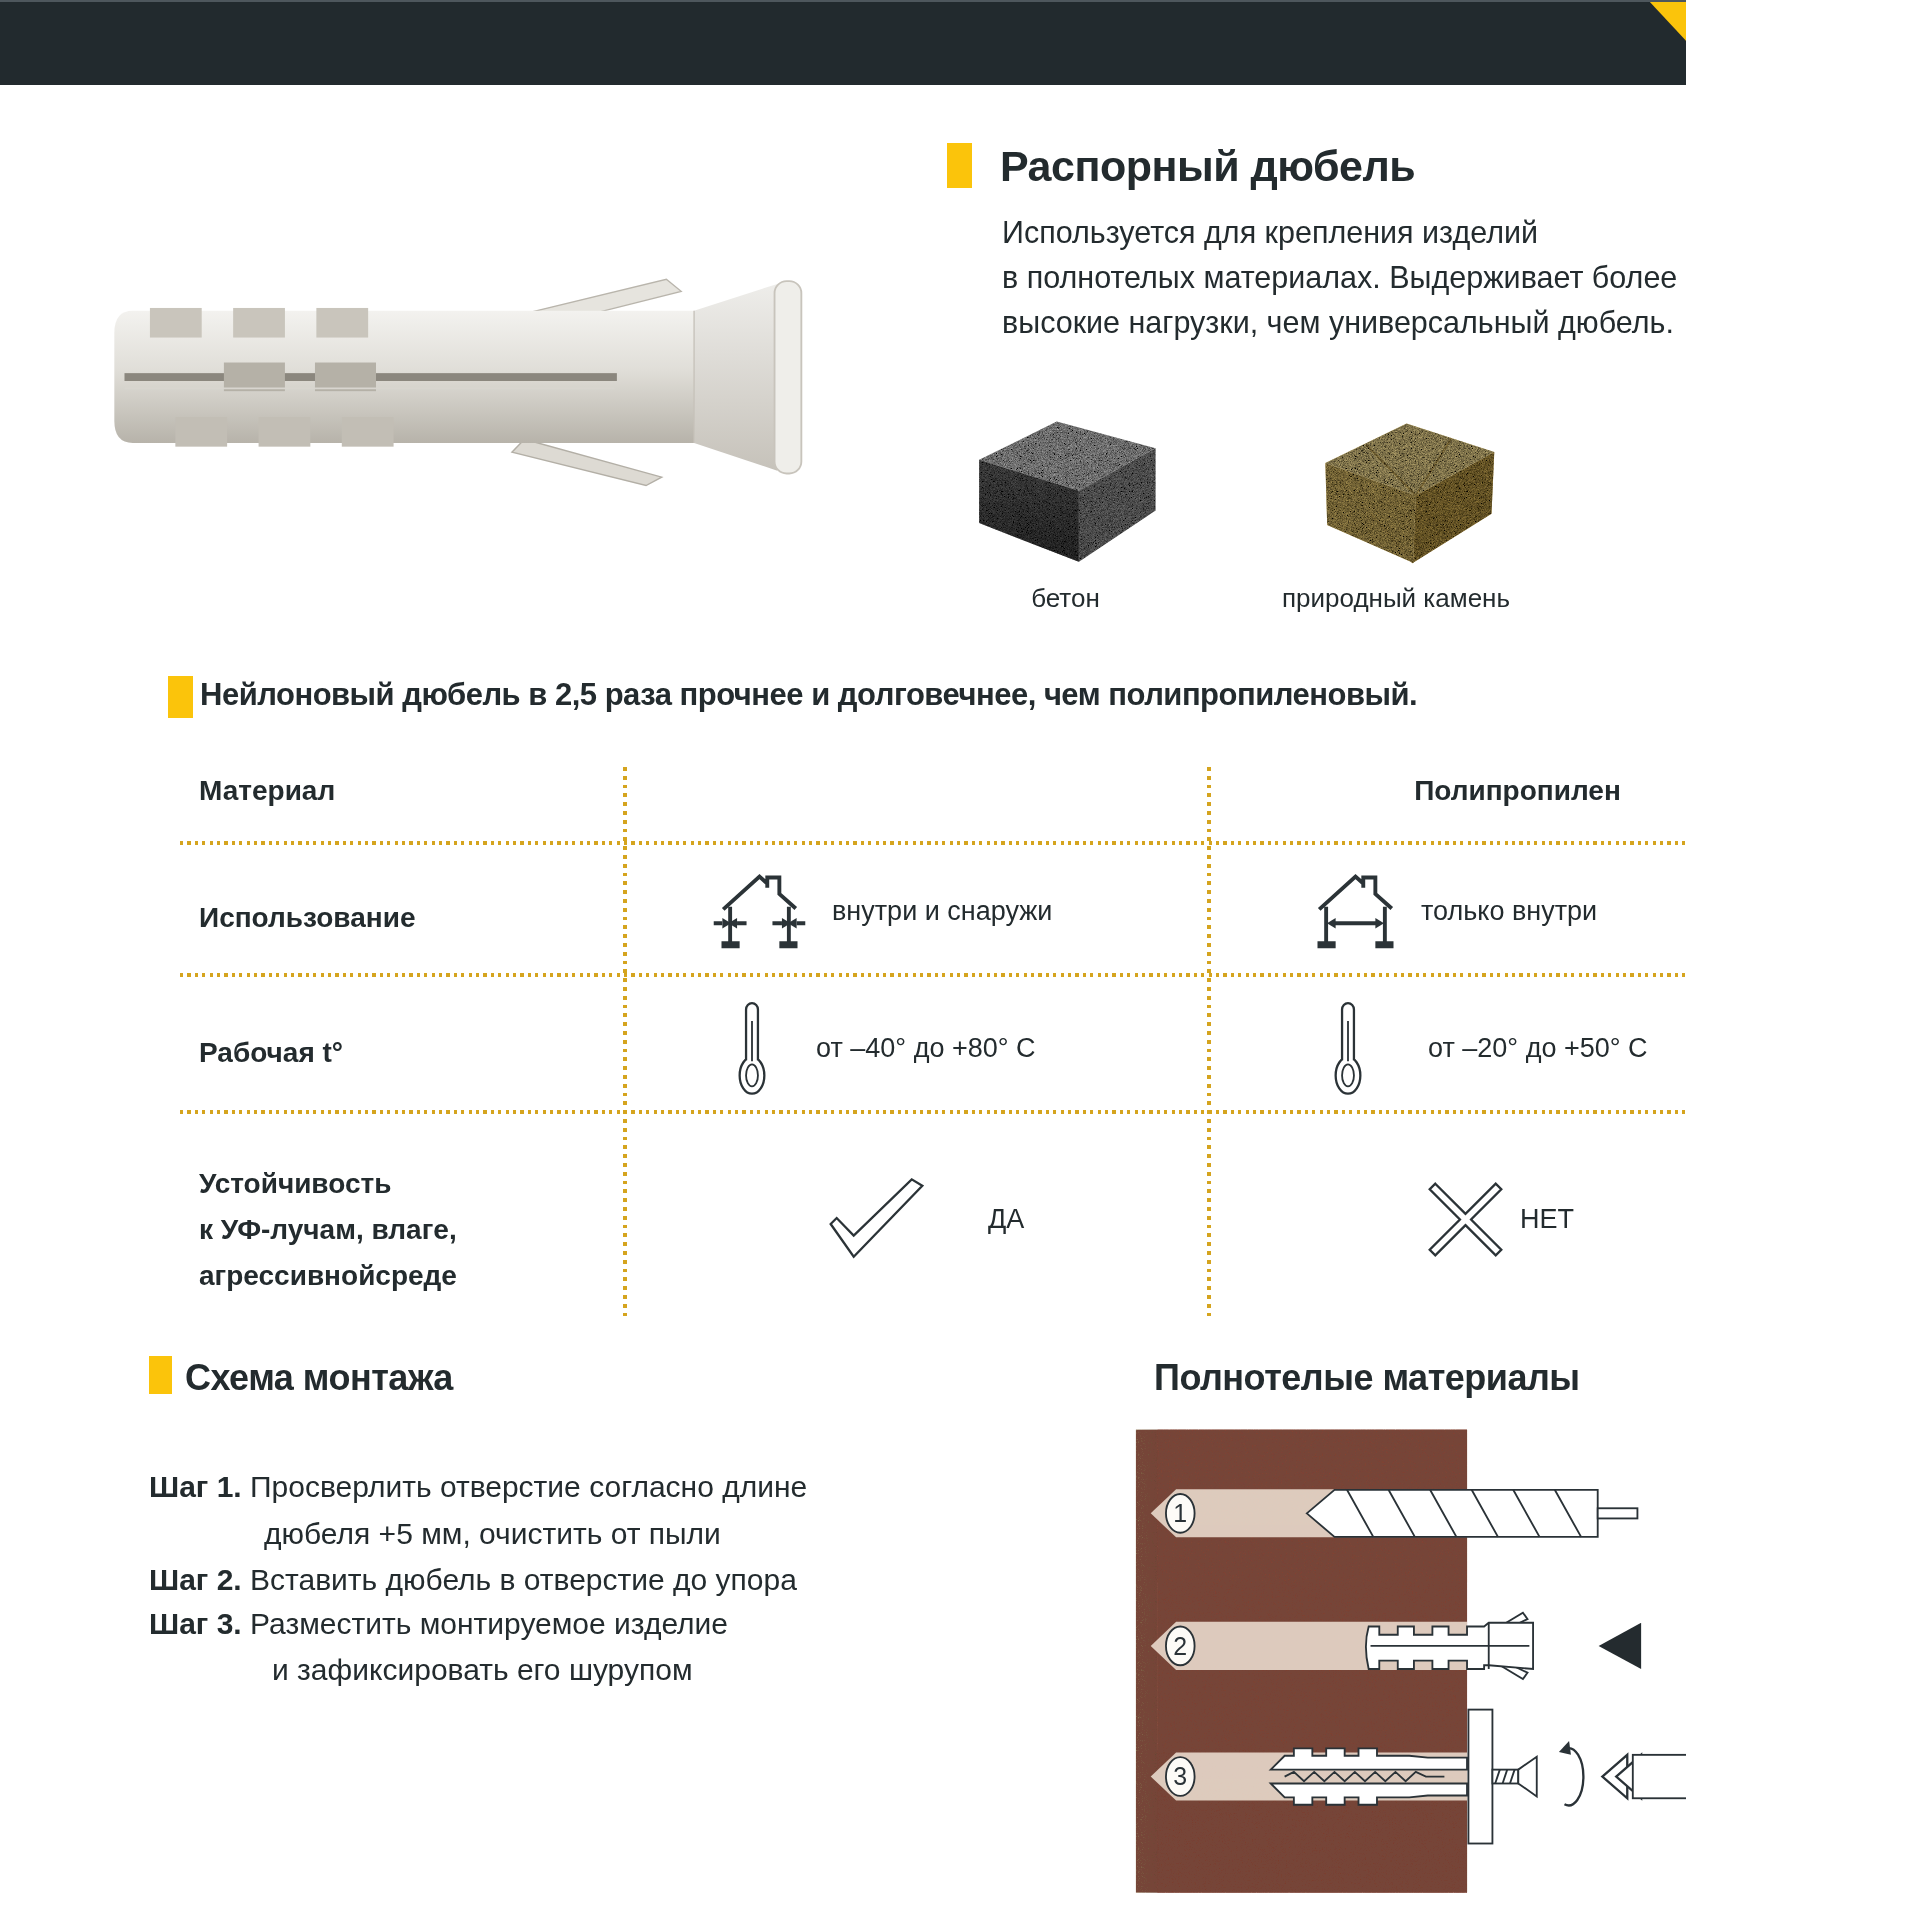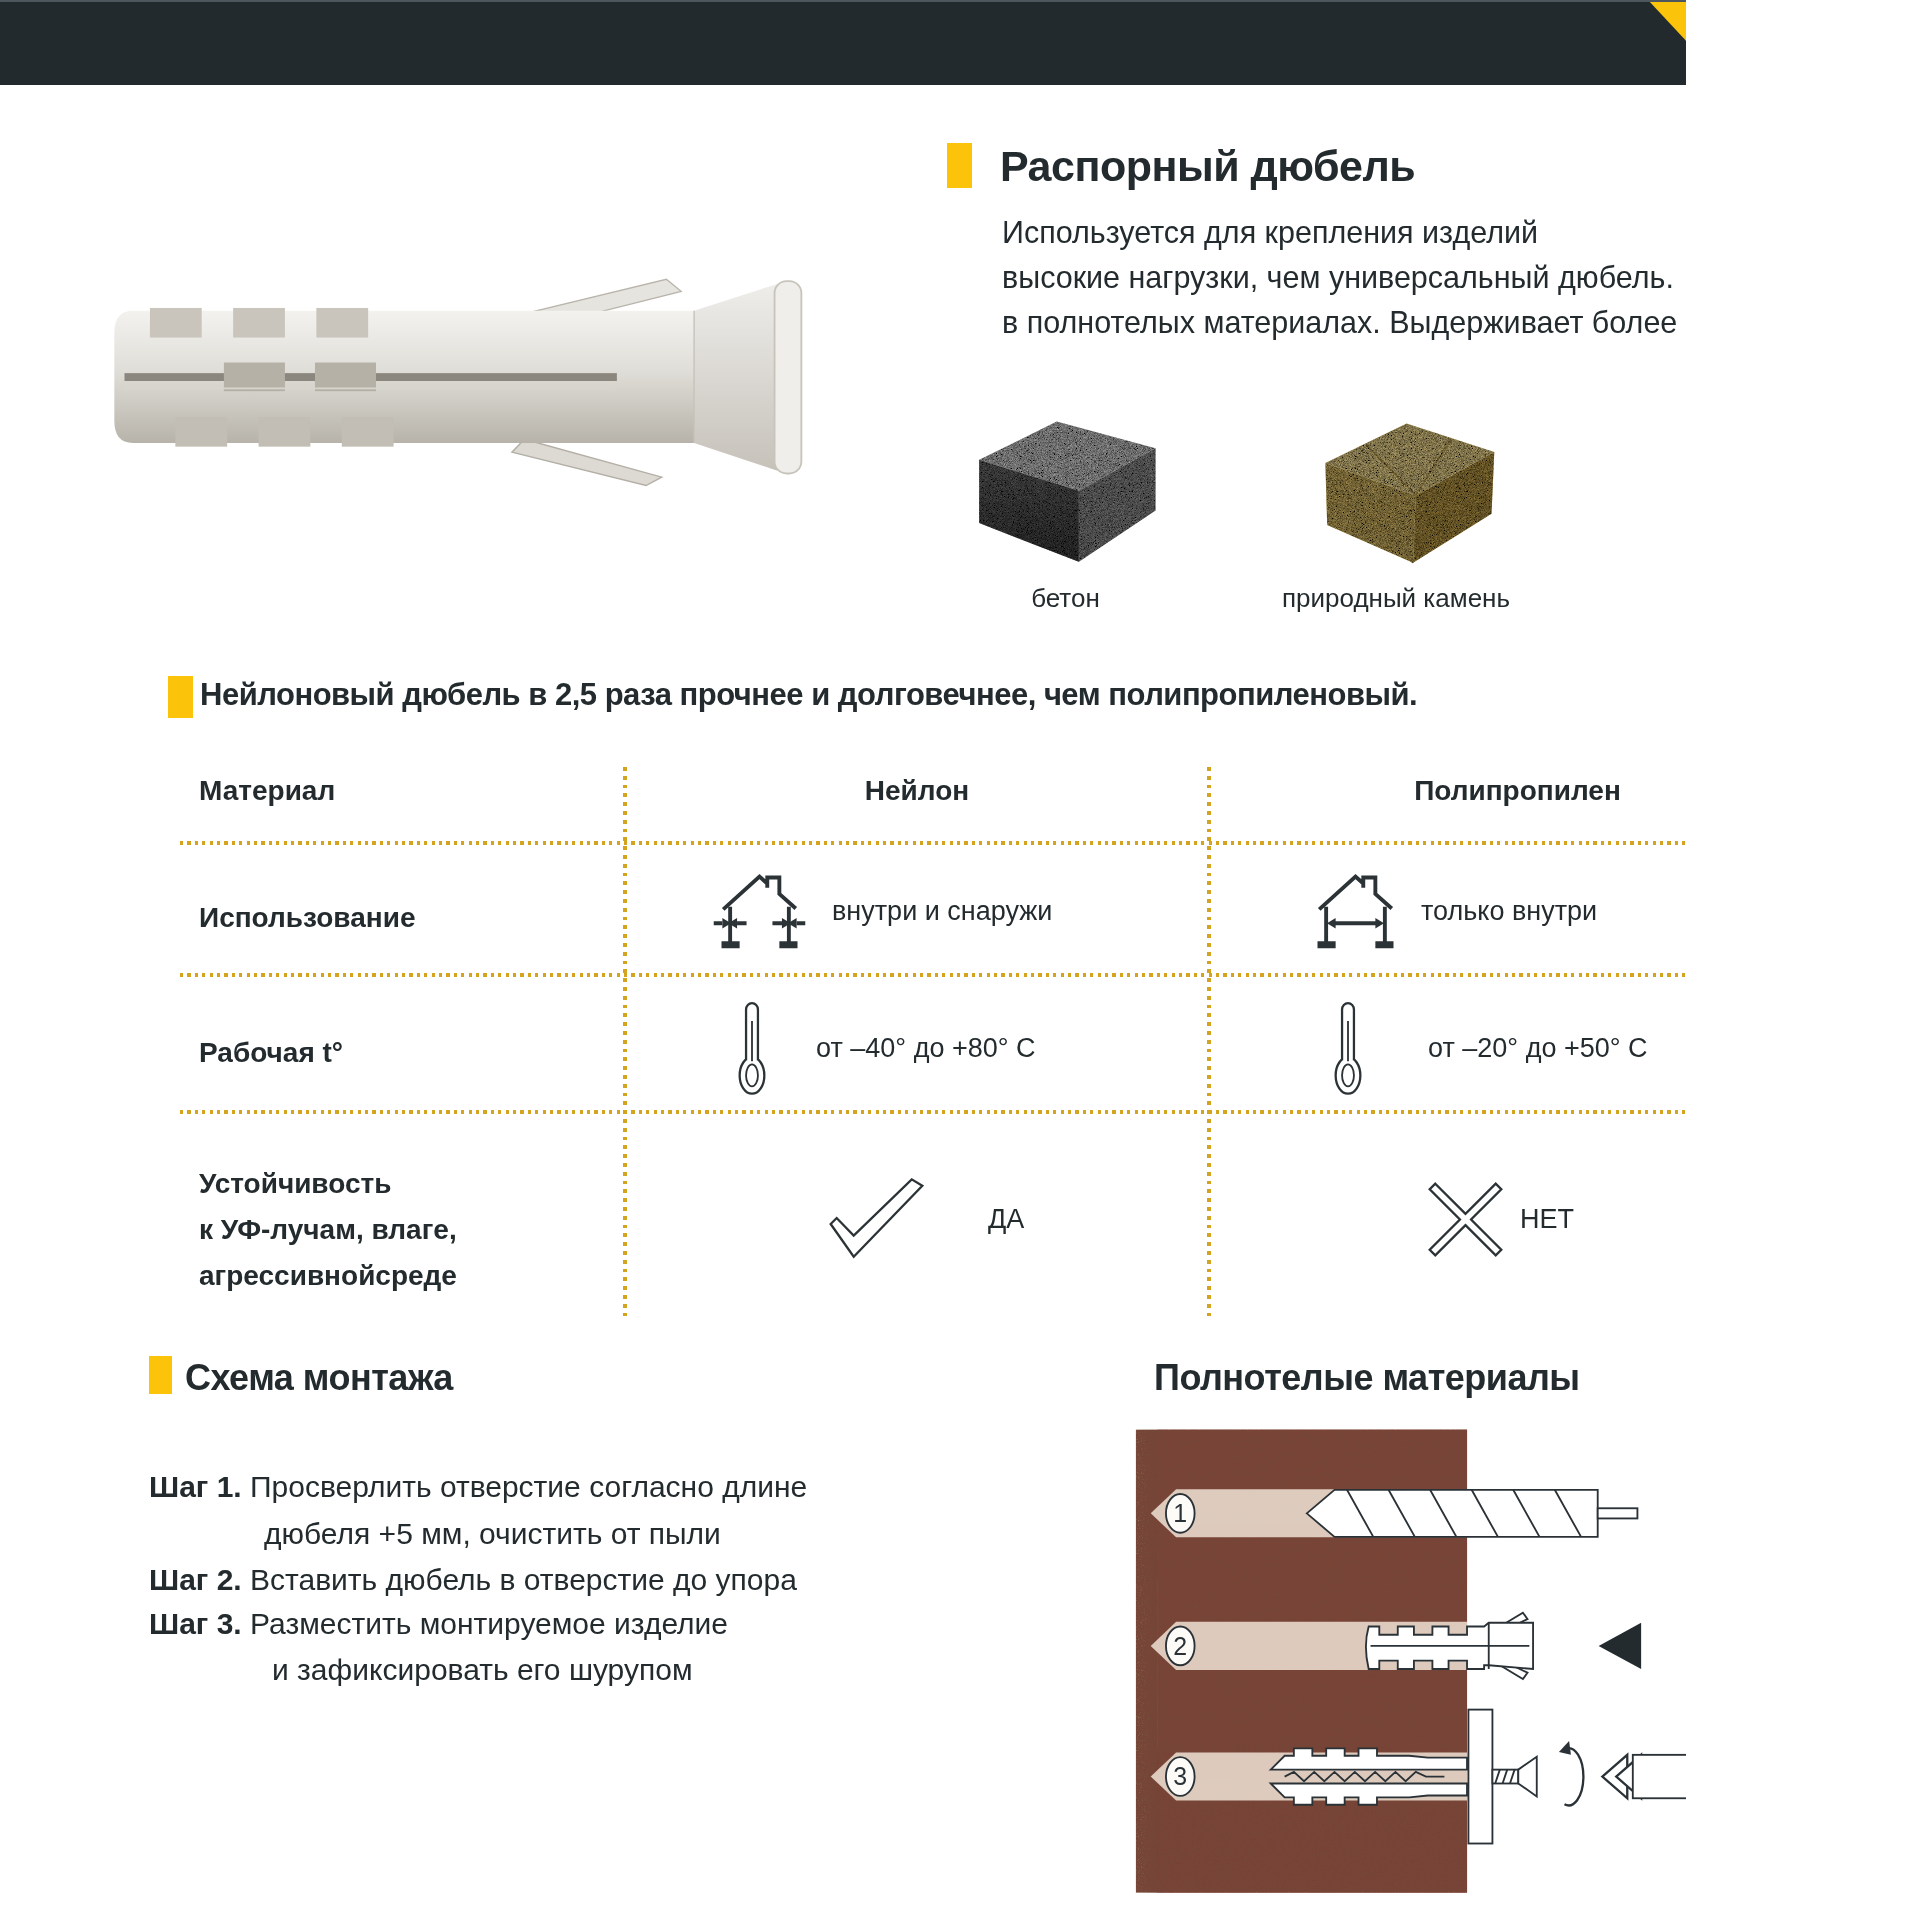--- a/index.html
+++ b/index.html
@@ -66,22 +66,22 @@
     <rect x="40" y="227" width="1065" height="17" fill="#8b877e"></rect>
     <rect x="255" y="204" width="132" height="62" fill="#b5b1a7"></rect>
     <rect x="452" y="204" width="132" height="62" fill="#b5b1a7"></rect>
     <line x1="40" y1="260" x2="1100" y2="260" stroke="#d8d5cf" stroke-width="4"></line>
   </svg>
 
   <div class="abs accent" style="left:947px;top:143px;width:24.5px;height:45px;"></div>
   <div class="abs h1 nowrap" style="left:1000px;top:142px;">Распорный дюбель</div>
   <div class="abs" style="left:1002px;top:210px;">
     <div class="para nowrap">Используется для крепления изделий</div>
+    <div class="para nowrap">в полнотелых материалах. Выдерживает более</div>
     <div class="para nowrap">высокие нагрузки, чем универсальный дюбель.</div>
-    <div class="para nowrap">в полнотелых материалах. Выдерживает более</div>
   </div>
 
   <svg class="abs" style="left:966px;top:416px;" width="199" height="150" viewBox="0 0 430 325">
     <defs>
       <filter id="speckle">
         <feTurbulence type="fractalNoise" baseFrequency="0.8" numOctaves="2" seed="5" result="n"></feTurbulence>
         <feColorMatrix in="n" type="matrix" values="0 0 0 0 0  0 0 0 0 0  0 0 0 0 0  0.55 0.55 0.55 0 -0.1" result="dark"></feColorMatrix>
         <feComposite in="dark" in2="SourceGraphic" operator="in" result="clip"></feComposite>
         <feMerge>
             <feMergeNode in="SourceGraphic"></feMergeNode>
@@ -131,21 +131,20 @@
   <div class="abs accent" style="left:168px;top:676px;width:24.5px;height:42px;"></div>
   <div class="abs h2 nowrap" style="left:200px;top:677px;">Нейлоновый дюбель в 2,5 раза прочнее и долговечнее, чем полипропиленовый.</div>
 
   <div class="abs dot-v" style="left:623px;top:767px;height:549px;"></div>
   <div class="abs dot-v" style="left:1207px;top:767px;height:549px;"></div>
   <div class="abs dot-h" style="left:180px;top:841px;width:1645px;"></div>
   <div class="abs dot-h" style="left:180px;top:973px;width:1645px;"></div>
   <div class="abs dot-h" style="left:180px;top:1110px;width:1645px;"></div>
 
   <div class="abs colhead nowrap" style="left:199px;top:775px;">Материал</div>
-  <div class="abs colhead center" style="left:627px;top:775px;width:580px;">Нейлон</div>
   <div class="abs colhead center" style="left:1210px;top:775px;width:615px;">Полипропилен</div>
 
   <div class="abs rowlabel nowrap" style="left:199px;top:895px;">Использование</div>
 
   <svg class="abs" style="left:712px;top:868px;" width="95" height="88" viewBox="0 0 110 100">
     <g stroke="#2b3337" stroke-width="4.5" fill="none" stroke-linejoin="miter">
       <path d="M13,47 L55,9 L64,17 M64,22 V10 H78 V29 L97,46"></path>
       <path d="M21,44 V88 M89,44 V88"></path>
       <path d="M11,88 H32 M78,88 H99" stroke-width="8"></path>
       <path d="M2,63 H12 M40,63 H29 M70,63 H81 M108,63 H98"></path>

